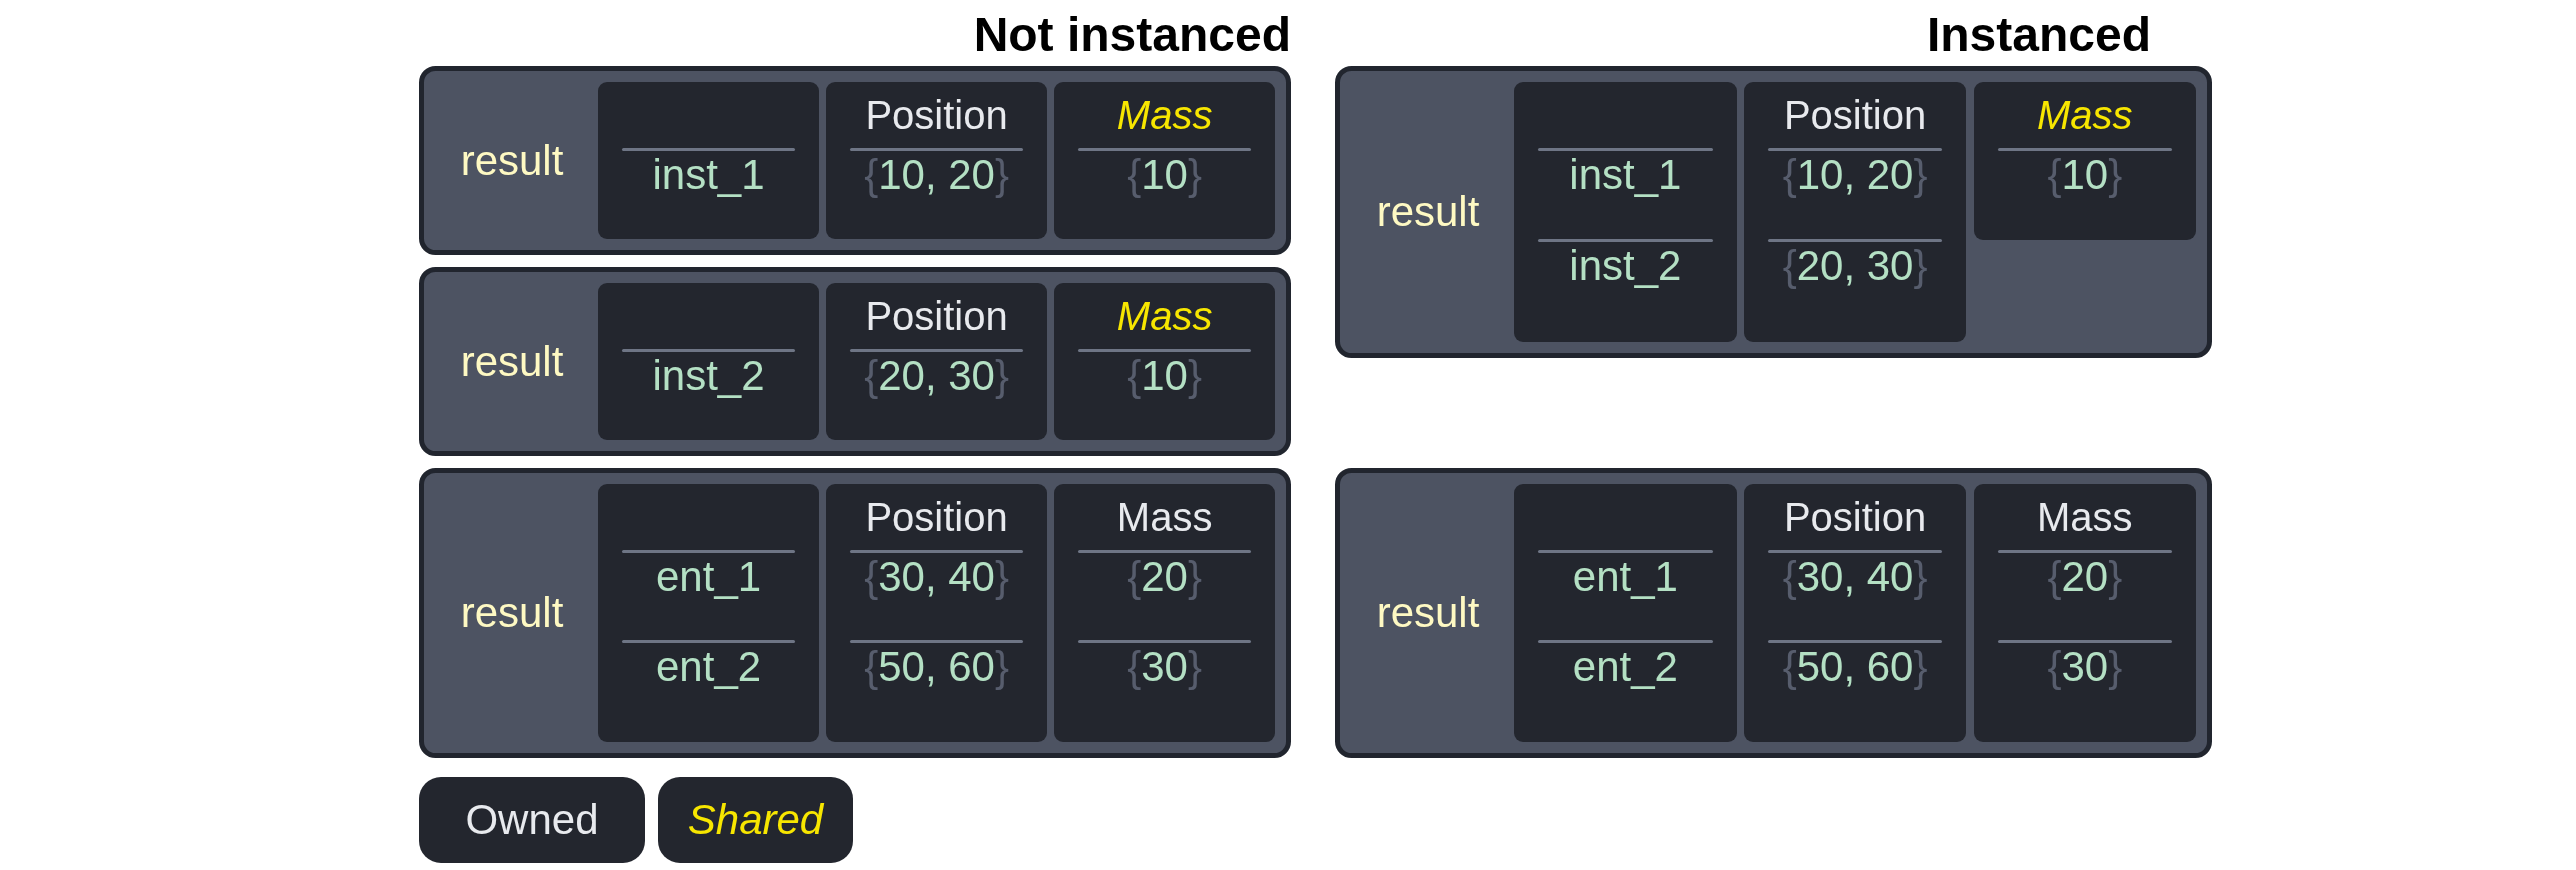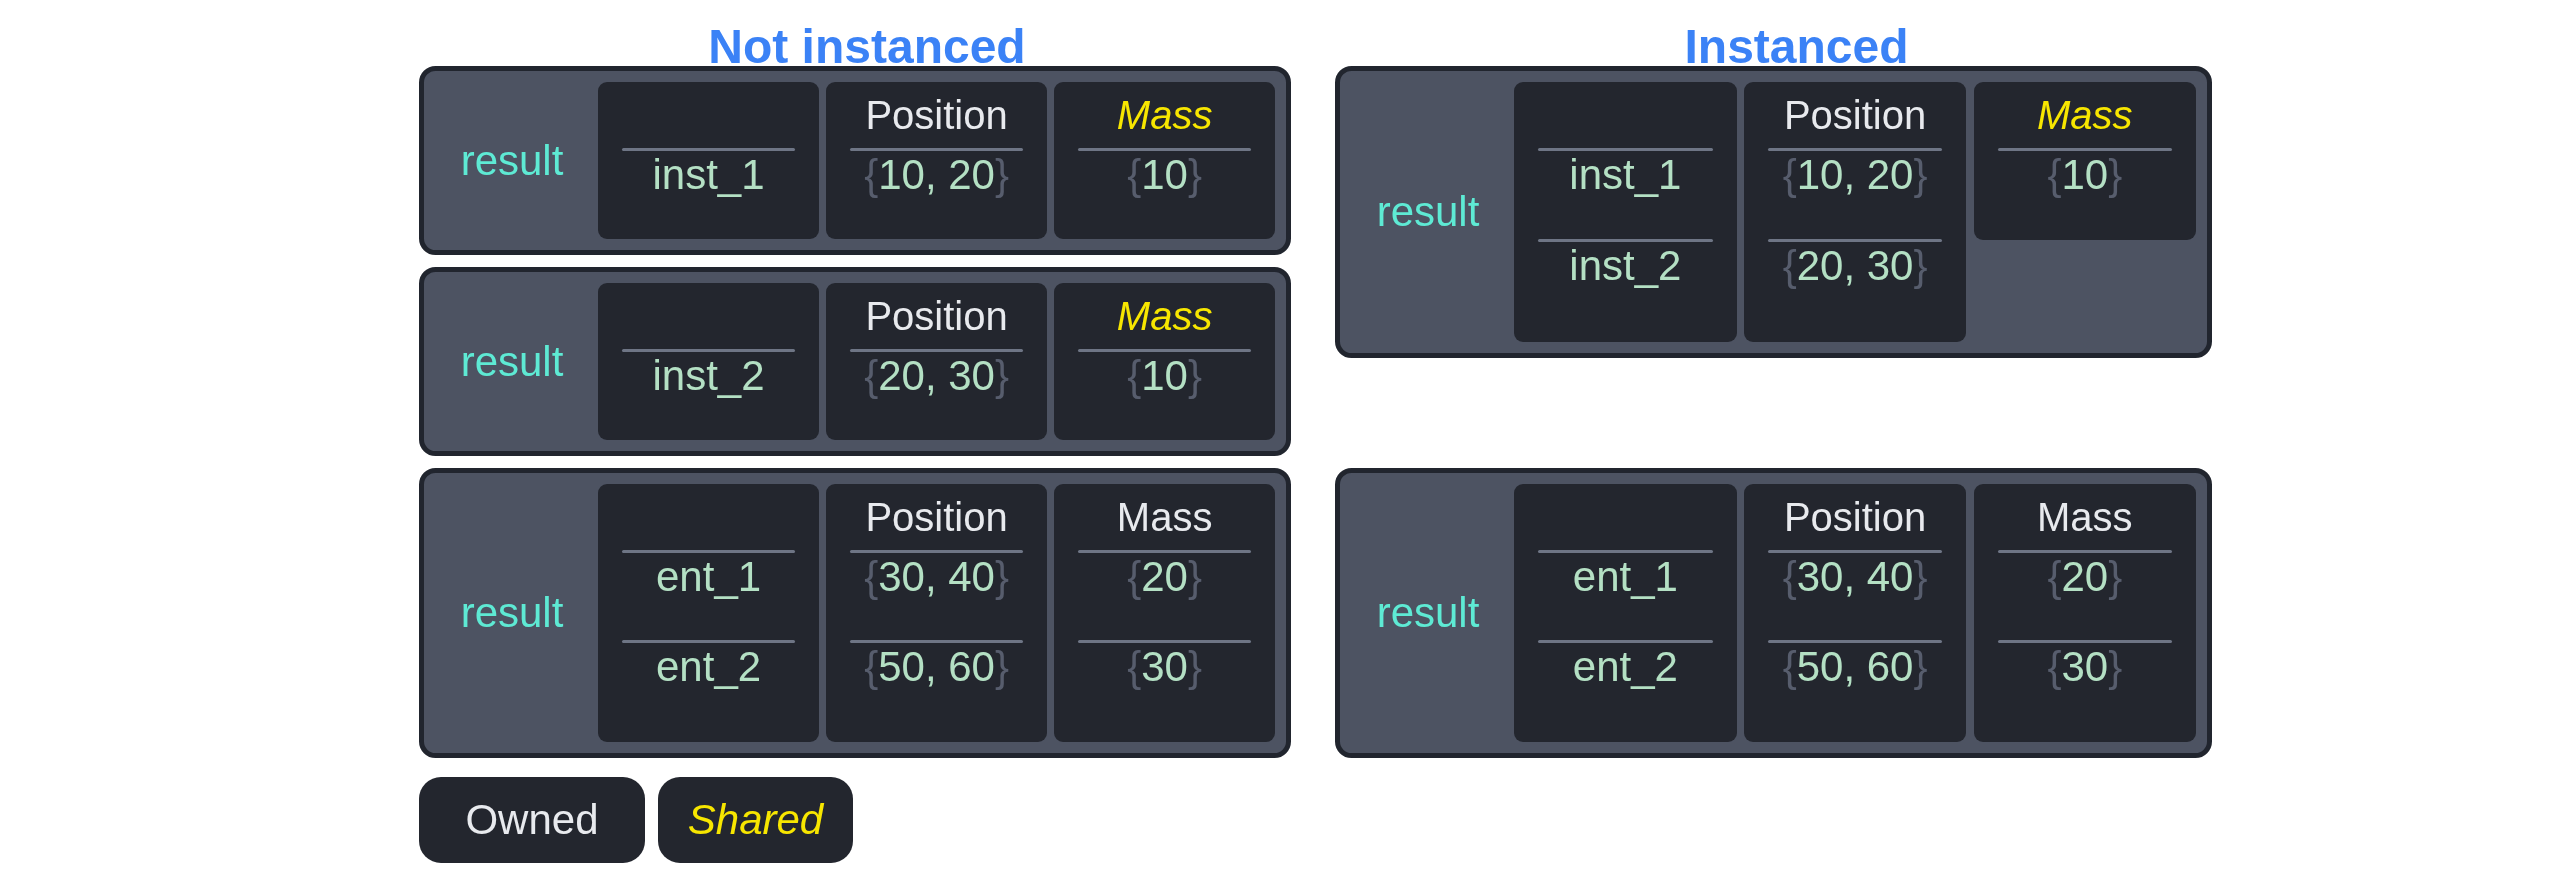--- a/index.html
+++ b/index.html
@@ -1,40 +1,40 @@
 <!DOCTYPE html>
 <html style="font-size:14.7px"><head>
 <meta charset="utf-8">
 <style>
   html,body{margin:0;padding:0;background:#ffffff;}
   .canvas{
     position:relative;width:2576px;height:870px;background:#ffffff;
     font-family:"Liberation Sans",sans-serif;overflow:hidden;
   }
   .col-title{
-    position:absolute;top:7.3px;margin:12px;font-size:48px;font-weight:700;
-    color:#3b82f6;text-align:center;
+    position:absolute;top:7.3px;margin:0;font-size:48px;font-weight:700;
+    color:#000000;text-align:right;
   }
   #title-left{left:419px;width:872px;}
-  #title-right{left:1346px;width:877px;}
+  #title-right{left:1274px;width:877px;}
 
   .box{
     position:absolute;box-sizing:border-box;background:#4d5362;
     border:5.5px solid #21252e;border-radius:16.5px;display:flex;
     padding:11px;gap:9.2px;
   }
   #ni_1{left:419px;top:66px;width:872px;height:189px;}
   #ni_2{left:419px;top:267px;width:872px;height:189px;}
   #ni_3{left:419px;top:468px;width:872px;height:290px;}
   #i_1{left:1335px;top:66px;width:877px;height:292px;}
   #i_2{left:1335px;top:468px;width:877px;height:290px;}
 
   .result-label{
     flex:0 0 154px;display:flex;align-items:center;justify-content:center;
-    color:#5eead4;font-size:42px;
+    color:#fef9c3;font-size:42px;
   }
   .cells{flex:1;display:grid;grid-template-columns:repeat(3,1fr);gap:7.3px;}
   .cell{
     background:#23262e;border-radius:9px;display:flex;flex-direction:column;
     box-sizing:border-box;padding-bottom:12px;min-height:0;
   }
   .cell-header{
     flex:0 0 66px;display:flex;align-items:center;justify-content:center;
     font-size:40px;color:#e8eaee;
   }

